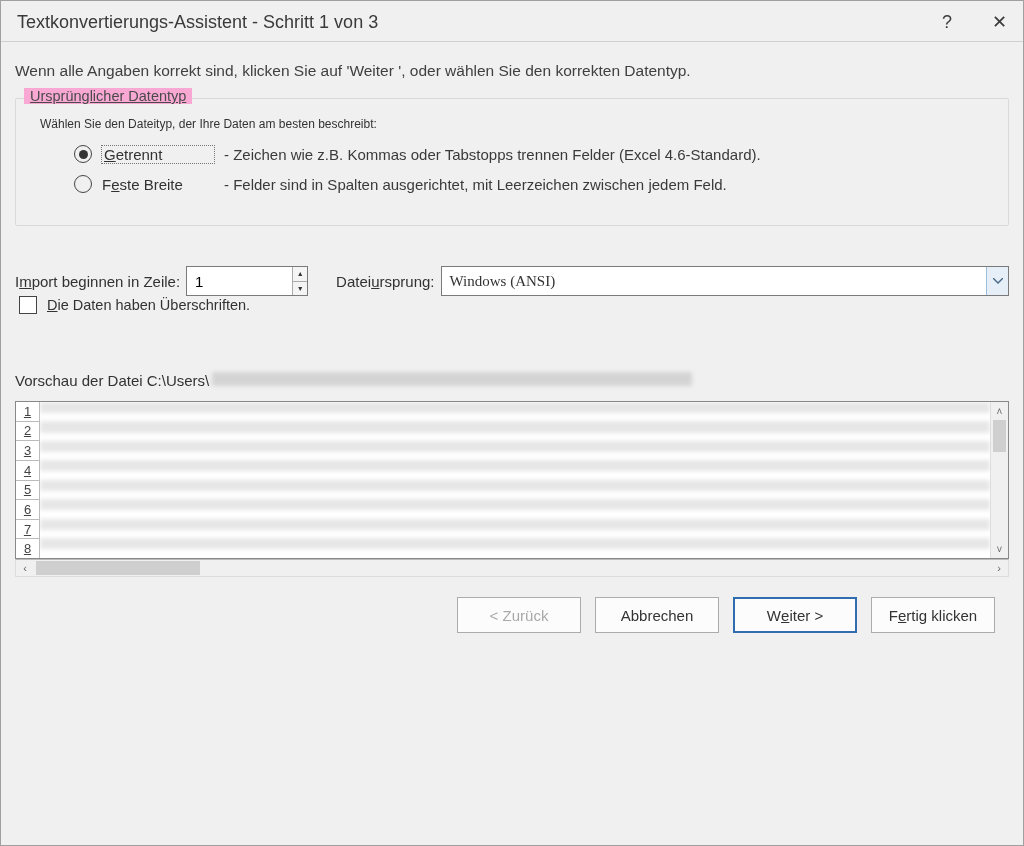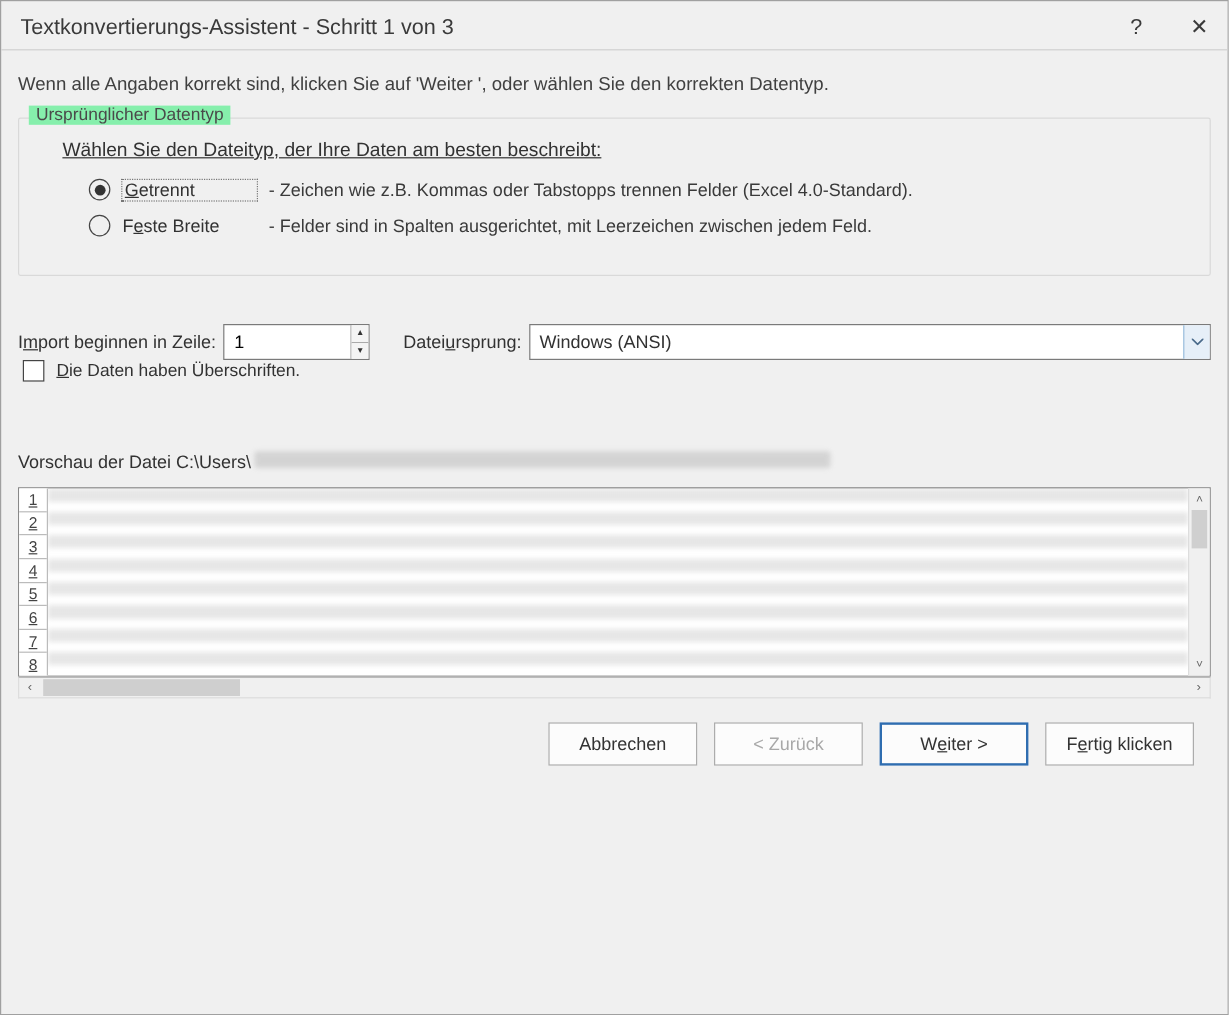--- a/index.html
+++ b/index.html
@@ -60,29 +60,29 @@
     border: 1px solid #d9d9d9;
     border-radius: 2px;
     padding: 14px 20px 20px 20px;
     position: relative;
     margin-top: 6px;
   }
   .group-legend {
     position: absolute;
     top: -11px;
     left: 8px;
-    background: #86efac;
+    background: #f9a8d4;
     padding: 0 6px;
     font-size: 14.5px;
     color: #4a4a4a;
+    text-decoration: underline;
   }
   .group-desc {
-    margin: 4px 0 14px 16px;
-    font-size: 16px;
-    text-decoration: underline;
+    margin: 4px 0 14px 4px;
+    font-size: 12px;
   }
   .radio-row {
     display: flex;
     align-items: center;
     margin: 6px 0 12px 38px;
     gap: 10px;
   }
   .radio {
     width: 18px;
     height: 18px;
@@ -159,20 +159,21 @@
 
   .combo {
     display: flex;
     align-items: center;
     justify-content: space-between;
     border: 1px solid #7a7a7a;
     background: #fff;
     height: 30px;
     flex: 1;
     padding-left: 8px;
+    font-family: Liberation Serif, serif;
   }
   .combo-value { font-size: 15px; }
   .combo-btn {
     width: 22px;
     height: 100%;
     border-left: 1px solid #9bbedd;
     background: #e6eff8;
     display: flex;
     align-items: center;
     justify-content: center;
@@ -339,21 +340,21 @@
 
     <div class="intro-line">Wenn alle Angaben korrekt sind, klicken Sie auf 'Weiter ', oder wählen Sie den korrekten Datentyp.</div>
 
     <div class="groupbox">
       <div class="group-legend">Ursprünglicher Datentyp</div>
       <div class="group-desc">Wählen Sie den Dateityp, der Ihre Daten am besten beschreibt:</div>
 
       <div class="radio-row">
         <span class="radio checked"></span>
         <span class="radio-label boxed"><span class="ul">G</span><span>etrennt</span></span>
-        <span class="radio-desc">- Zeichen wie z.B. Kommas oder Tabstopps trennen Felder (Excel 4.0-Standard).</span>
+        <span class="radio-desc">- Zeichen wie z.B. Kommas oder Tabstopps trennen Felder (Excel 4.6-Standard).</span>
       </div>
 
       <div class="radio-row">
         <span class="radio"></span>
         <span class="radio-label"><span>F</span><span class="ul">e</span><span>ste Breite</span></span>
         <span class="radio-desc">- Felder sind in Spalten ausgerichtet, mit Leerzeichen zwischen jedem Feld.</span>
       </div>
     </div>
 
     <div class="row2">
@@ -411,22 +412,22 @@
       </div>
       <div class="preview-hscroll">
         <div class="hscroll-btn">‹</div>
         <div class="hscroll-thumb"></div>
         <div class="hscroll-track"></div>
         <div class="hscroll-btn">›</div>
       </div>
     </div>
 
     <div class="footer">
+      <div class="btn disabled">&lt; Zurück</div>
       <div class="btn">Abbrechen</div>
-      <div class="btn disabled">&lt; Zurück</div>
       <div class="btn primary">
           <span>W</span>
           <span class="ul">e</span>
           <span>iter &gt;</span>
         </div>
       <div class="btn">
           <span>F</span>
           <span class="ul">e</span>
           <span>rtig klicken</span>
         </div>

